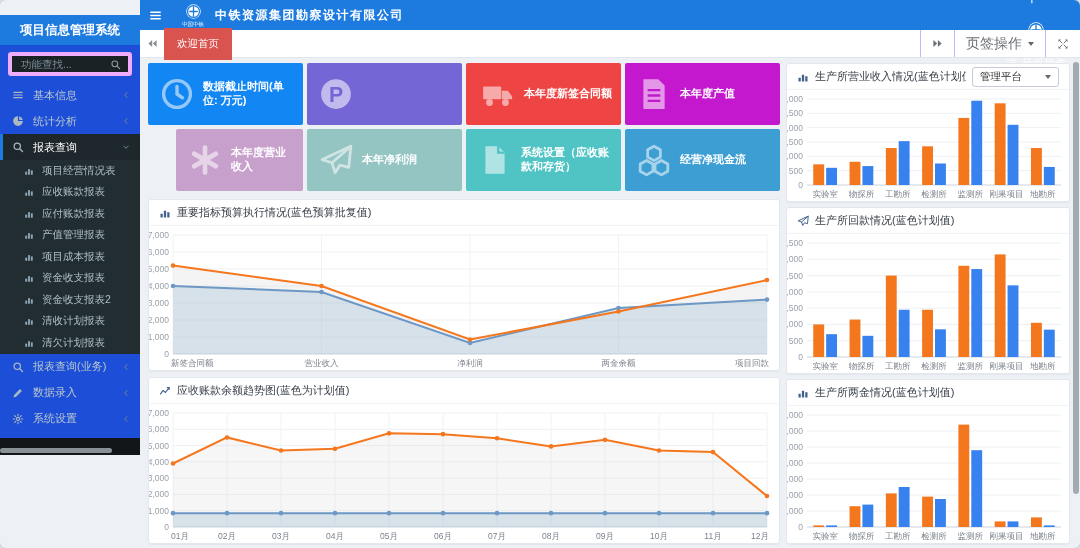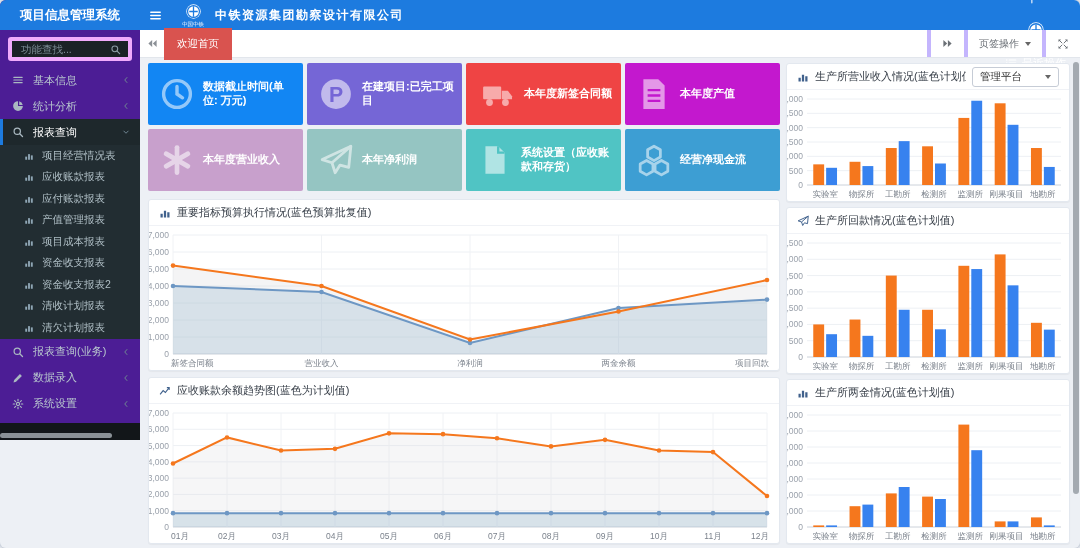--- a/index.html
+++ b/index.html
@@ -3,21 +3,21 @@
 <meta charset="utf-8">
 <style>
   html,body{margin:0;padding:0;background:#dfe3ea;}
   *{box-sizing:border-box;}
   .window{position:relative;width:1080px;height:548px;margin:0 auto;background:#edf0f5;
     font-family:"Liberation Sans",sans-serif;overflow:hidden;border-radius:6px;
     box-shadow:0 0 0 1px #cdd3dd;}
   svg{overflow:hidden;display:block;}
 
   
-  .sidebar{position:absolute;left:0;top:0;width:140px;height:440px;background:#4c1d95;}
+  .sidebar{position:absolute;left:0;top:15px;width:140px;height:440px;background:#1d4ed8;}
   .sidebar-header{height:30px;background:#1d7bdf;color:#fff;font-weight:bold;font-size:12.5px;
     display:flex;align-items:center;justify-content:center;}
   .sidebar-search{margin:7px 8px 6px 8px;height:24px;background:#1a2226;border:4px solid #f0abfc;
     border-radius:3px;display:flex;align-items:center;padding:0 7px;}
   .sidebar-search input{flex:1;background:transparent;border:none;outline:none;color:#a7b4bb;
     font-size:10.5px;width:80px;font-family:"Liberation Sans",sans-serif;}
   .sidebar-search input::placeholder{color:#7d8d96;}
   .search-glass{color:#8a9aa3;display:flex;}
   .menu{margin-top:4px;}
   .menu-item{height:26px;display:flex;align-items:center;padding:0 9px;color:#b8c7ce;
@@ -45,22 +45,22 @@
     font-size:7px;line-height:10px;text-align:center;color:#fff;padding:0 1px;}
   .recent{display:flex;align-items:center;gap:5px;font-size:11px;cursor:pointer;white-space:nowrap;}
 
   
   .tabbar{position:absolute;left:140px;top:30px;right:0;height:28px;background:#fff;
     border-bottom:1px solid #e2e6ec;display:flex;align-items:center;}
   .tab-collapse{width:24px;display:flex;justify-content:center;color:#8b9096;cursor:pointer;}
   .tab-active{background:#d9534f;color:#fff;font-size:10.5px;height:100%;display:flex;
     align-items:center;padding:16px 13px;cursor:pointer;white-space:nowrap;}
   .tab-tools{margin-left:auto;display:flex;align-items:stretch;height:100%;}
-  .tool{display:flex;align-items:center;padding:0 11px;border-left:4px solid #c4b5fd;
-    color:#6b7076;font-size:10px;cursor:pointer;gap:4px;white-space:nowrap;}
+  .tool{display:flex;align-items:center;padding:0 11px;border-left:1px solid #c4b5fd;
+    color:#6b7076;font-size:14px;cursor:pointer;gap:4px;white-space:nowrap;}
   .caret{width:0;height:0;border-left:3.5px solid transparent;border-right:3.5px solid transparent;
     border-top:4px solid #666;margin-left:2px;}
 
   
   .content{position:absolute;left:140px;top:58px;right:0;bottom:0;padding:5px 10px 4px 8px;
     display:grid;grid-template-columns:632px 1fr;column-gap:6px;overflow:hidden;}
   .left-col,.right-col{display:flex;flex-direction:column;min-width:0;}
 
   .tiles{display:grid;grid-template-columns:repeat(4,1fr);gap:4px;height:128px;margin-bottom:8px;}
   .tile{border-radius:2px;display:flex;align-items:center;color:#fff;padding:0 8px 0 12px;gap:9px;overflow:hidden;}
@@ -401,21 +401,20 @@
             </span>
             <span class="tile-label">数据截止时间(单位: 万元)</span>
           </div>
           <div class="tile" style="background: rgb(117, 102, 214);">
             <span class="tile-icon">
               <svg width="34" height="34" viewBox="0 0 16 16" style="color:#fff">
                 <circle cx="8" cy="8" r="7" fill="currentColor"></circle>
                 <text x="8" y="11.6" text-anchor="middle" font-size="10" font-weight="bold" fill="#7566d6" font-family="Liberation Sans,sans-serif">P</text>
               </svg>
             </span>
-            <span class="tile-label">在建项目:已完工项目</span>
           </div>
           <div class="tile" style="background: #ef4444; padding-left: 15px;">
             <span class="tile-icon">
               <svg width="34" height="34" viewBox="0 0 16 16" style="color:#fff">
                 <rect x="1" y="4.5" width="8.5" height="6" rx=".5" fill="currentColor"></rect>
                 <path d="M9.8 6.5h2.8l2 2.5v1.5h-4.8z" fill="currentColor"></path>
                 <circle cx="4" cy="12" r="1.6" fill="currentColor"></circle>
                 <circle cx="11.5" cy="12" r="1.6" fill="currentColor"></circle>
               </svg>
             </span>
@@ -425,21 +424,21 @@
             <span class="tile-icon">
               <svg width="34" height="34" viewBox="0 0 16 16" style="color:#fff">
                 <path d="M3 1h7l3 3v11H3z" fill="currentColor"></path>
                 <g stroke="#c318ce" stroke-width="1.1" fill="none">
                   <path d="M5 6.2h6M5 8.7h6M5 11.2h6"></path>
                 </g>
               </svg>
             </span>
             <span class="tile-label">本年度产值</span>
           </div>
-          <div class="tile" style="background: rgb(200, 160, 204);">
+          <div class="tile" style="background: rgb(200, 160, 204); margin-left: 28px;">
             <span class="tile-icon">
               <svg width="34" height="34" viewBox="0 0 16 16" style="color:#fff">
                 <g fill="currentColor">
                   <rect x="6.9" y="1" width="2.2" height="14" rx="1"></rect>
                   <rect x="6.9" y="1" width="2.2" height="14" rx="1" transform="rotate(60 8 8)"></rect>
                   <rect x="6.9" y="1" width="2.2" height="14" rx="1" transform="rotate(-60 8 8)"></rect>
                 </g>
               </svg>
             </span>
             <span class="tile-label">本年度营业收入</span>

